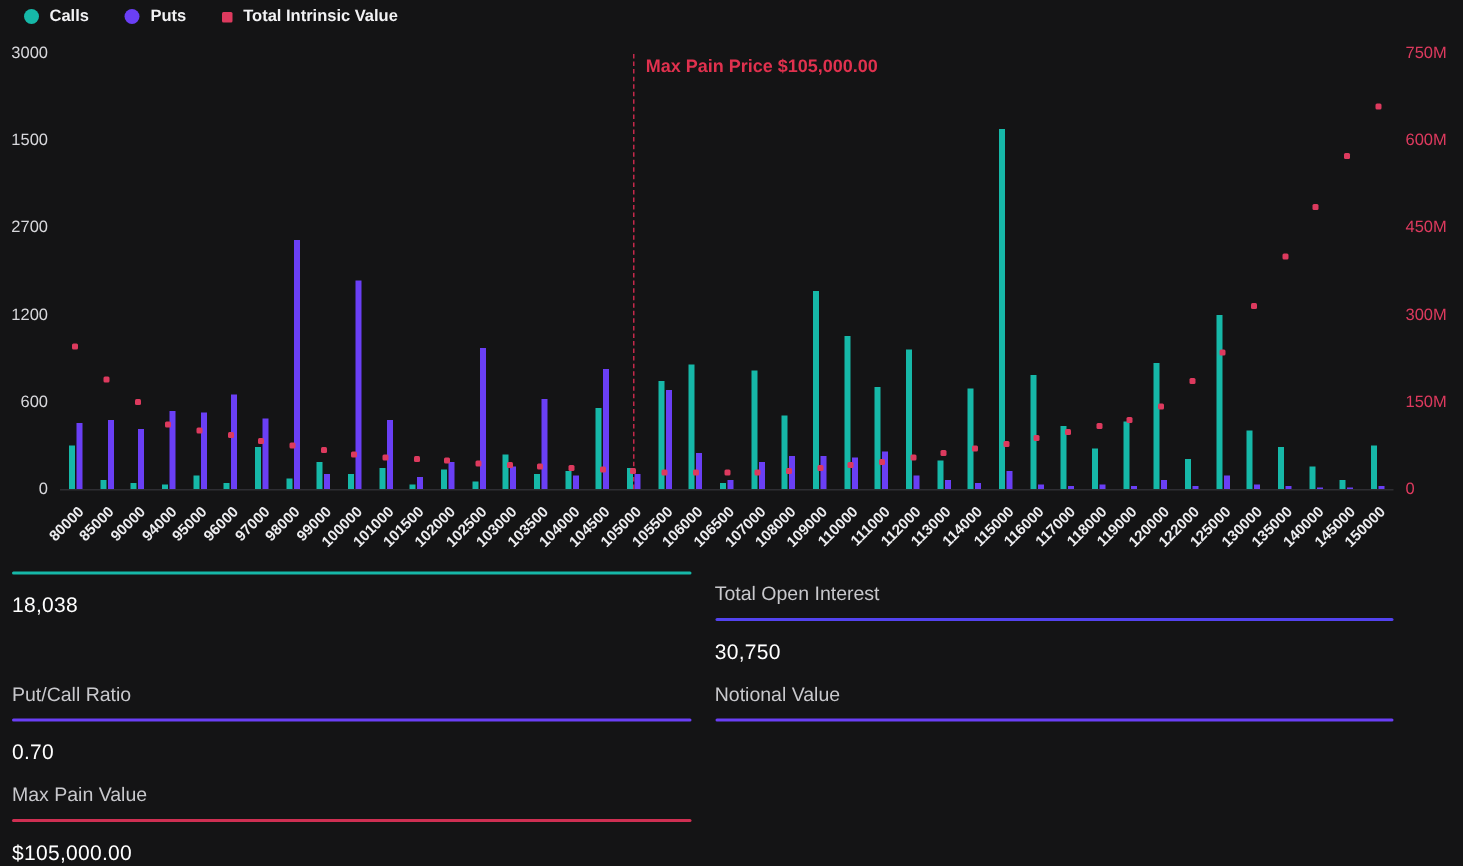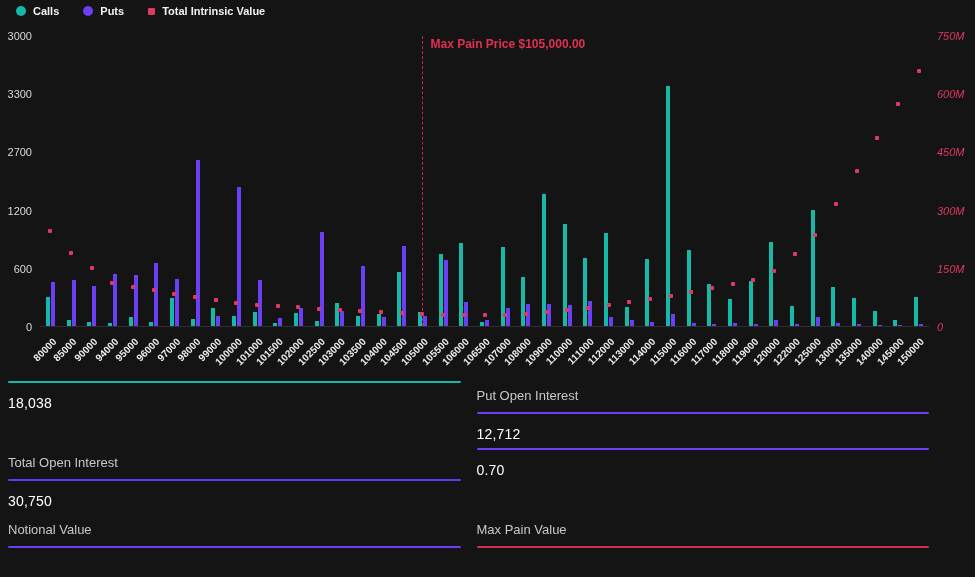--- a/index.html
+++ b/index.html
@@ -16,21 +16,21 @@
   .marker { display:inline-block; }
   .marker.circle { width:10px; height:10px; border-radius:50%; }
   .marker.square { width:7px; height:7px; border-radius:1px; }
   .legend-label { font-size:11px; font-weight:700; color:#f2f2f4; }
   
   .y-axis { position:absolute; top:36px; height:291px; }
   .y-axis.left  { left:0;  width:34px; }
   .y-axis.right { right:0; width:44px; }
   .ytick { position:absolute; transform:translateY(-50%); font-size:11px; line-height:1; }
   .y-axis.left  .ytick { right:2px; color:#d8d8dc;margin-left:12px; }
-  .y-axis.right .ytick { left:6px;  color:var(--iv,#dd3a5e);font-style:italic; }
+  .y-axis.right .ytick { left:6px;  color:var(--iv,#dd3a5e); }
   
   .plot { position:absolute; left:40px; top:36px; width:889px; height:291px;
           border-bottom:1px solid #2e2e33; }
   .bar-group { position:absolute; bottom:0; height:100%;
                display:flex; align-items:flex-end; justify-content:center; gap:1px; }
   .bar { width:4px; }
   .bar.call { background:var(--calls,#16b8a8); }
   .bar.put  { background:var(--puts,#6a3ff5); }
   .dot { position:absolute; width:4px; height:4px; border-radius:1px;
          background:var(--iv,#dd3a5e); transform:translate(-50%,50%); }
@@ -66,21 +66,21 @@
       <span class="legend-label">Puts</span>
     </div>
     <div class="legend-item">
       <span class="marker square" id="m-tiv" style="background: rgb(221, 58, 94);"></span>
       <span class="legend-label">Total Intrinsic Value</span>
     </div>
   </div>
 
   <div class="y-axis left">
       <div class="ytick" style="top: 0%;">3000</div>
-      <div class="ytick" style="top: 20%;">3300</div>
+      <div class="ytick" style="top: 20%;">1500</div>
       <div class="ytick" style="top: 40%;">2700</div>
       <div class="ytick" style="top: 60%;">1200</div>
       <div class="ytick" style="top: 80%;">600</div>
       <div class="ytick" style="top: 100%;">0</div>
     </div>
   <div class="y-axis right">
       <div class="ytick" style="top: 0%;">750M</div>
       <div class="ytick" style="top: 20%;">600M</div>
       <div class="ytick" style="top: 40%;">450M</div>
       <div class="ytick" style="top: 60%;">300M</div>
@@ -353,36 +353,33 @@
       <div class="x-label" style="right: 3.48837%;">145000</div>
       <div class="x-label" style="right: 1.16279%;">150000</div>
     </div>
 
   <div class="stats">
       <div class="stat">
         <div class="stat-line" style="background: rgb(22, 184, 168);"></div>
         <div class="stat-value">18,038</div>
       </div>
       <div class="stat">
-        <div class="stat-label">Put Open Interest</div>
-        <div class="stat-line" style="background: rgb(106, 63, 245);"></div>
-        <div class="stat-value">12,712</div>
-      </div>
-      <div class="stat">
         <div class="stat-label">Total Open Interest</div>
         <div class="stat-line" style="background: rgb(83, 67, 239);"></div>
         <div class="stat-value">30,750</div>
       </div>
       <div class="stat">
+        <div class="stat-label">Put/Call Ratio</div>
         <div class="stat-line" style="background: rgb(106, 63, 245);"></div>
         <div class="stat-value">0.70</div>
       </div>
       <div class="stat">
         <div class="stat-label">Notional Value</div>
         <div class="stat-line" style="background: rgb(106, 63, 245);"></div>
       </div>
       <div class="stat">
         <div class="stat-label">Max Pain Value</div>
         <div class="stat-line" style="background: rgb(207, 47, 82);"></div>
+        <div class="stat-value">$105,000.00</div>
       </div>
     </div>
 
 </div>
 
 </body></html>

